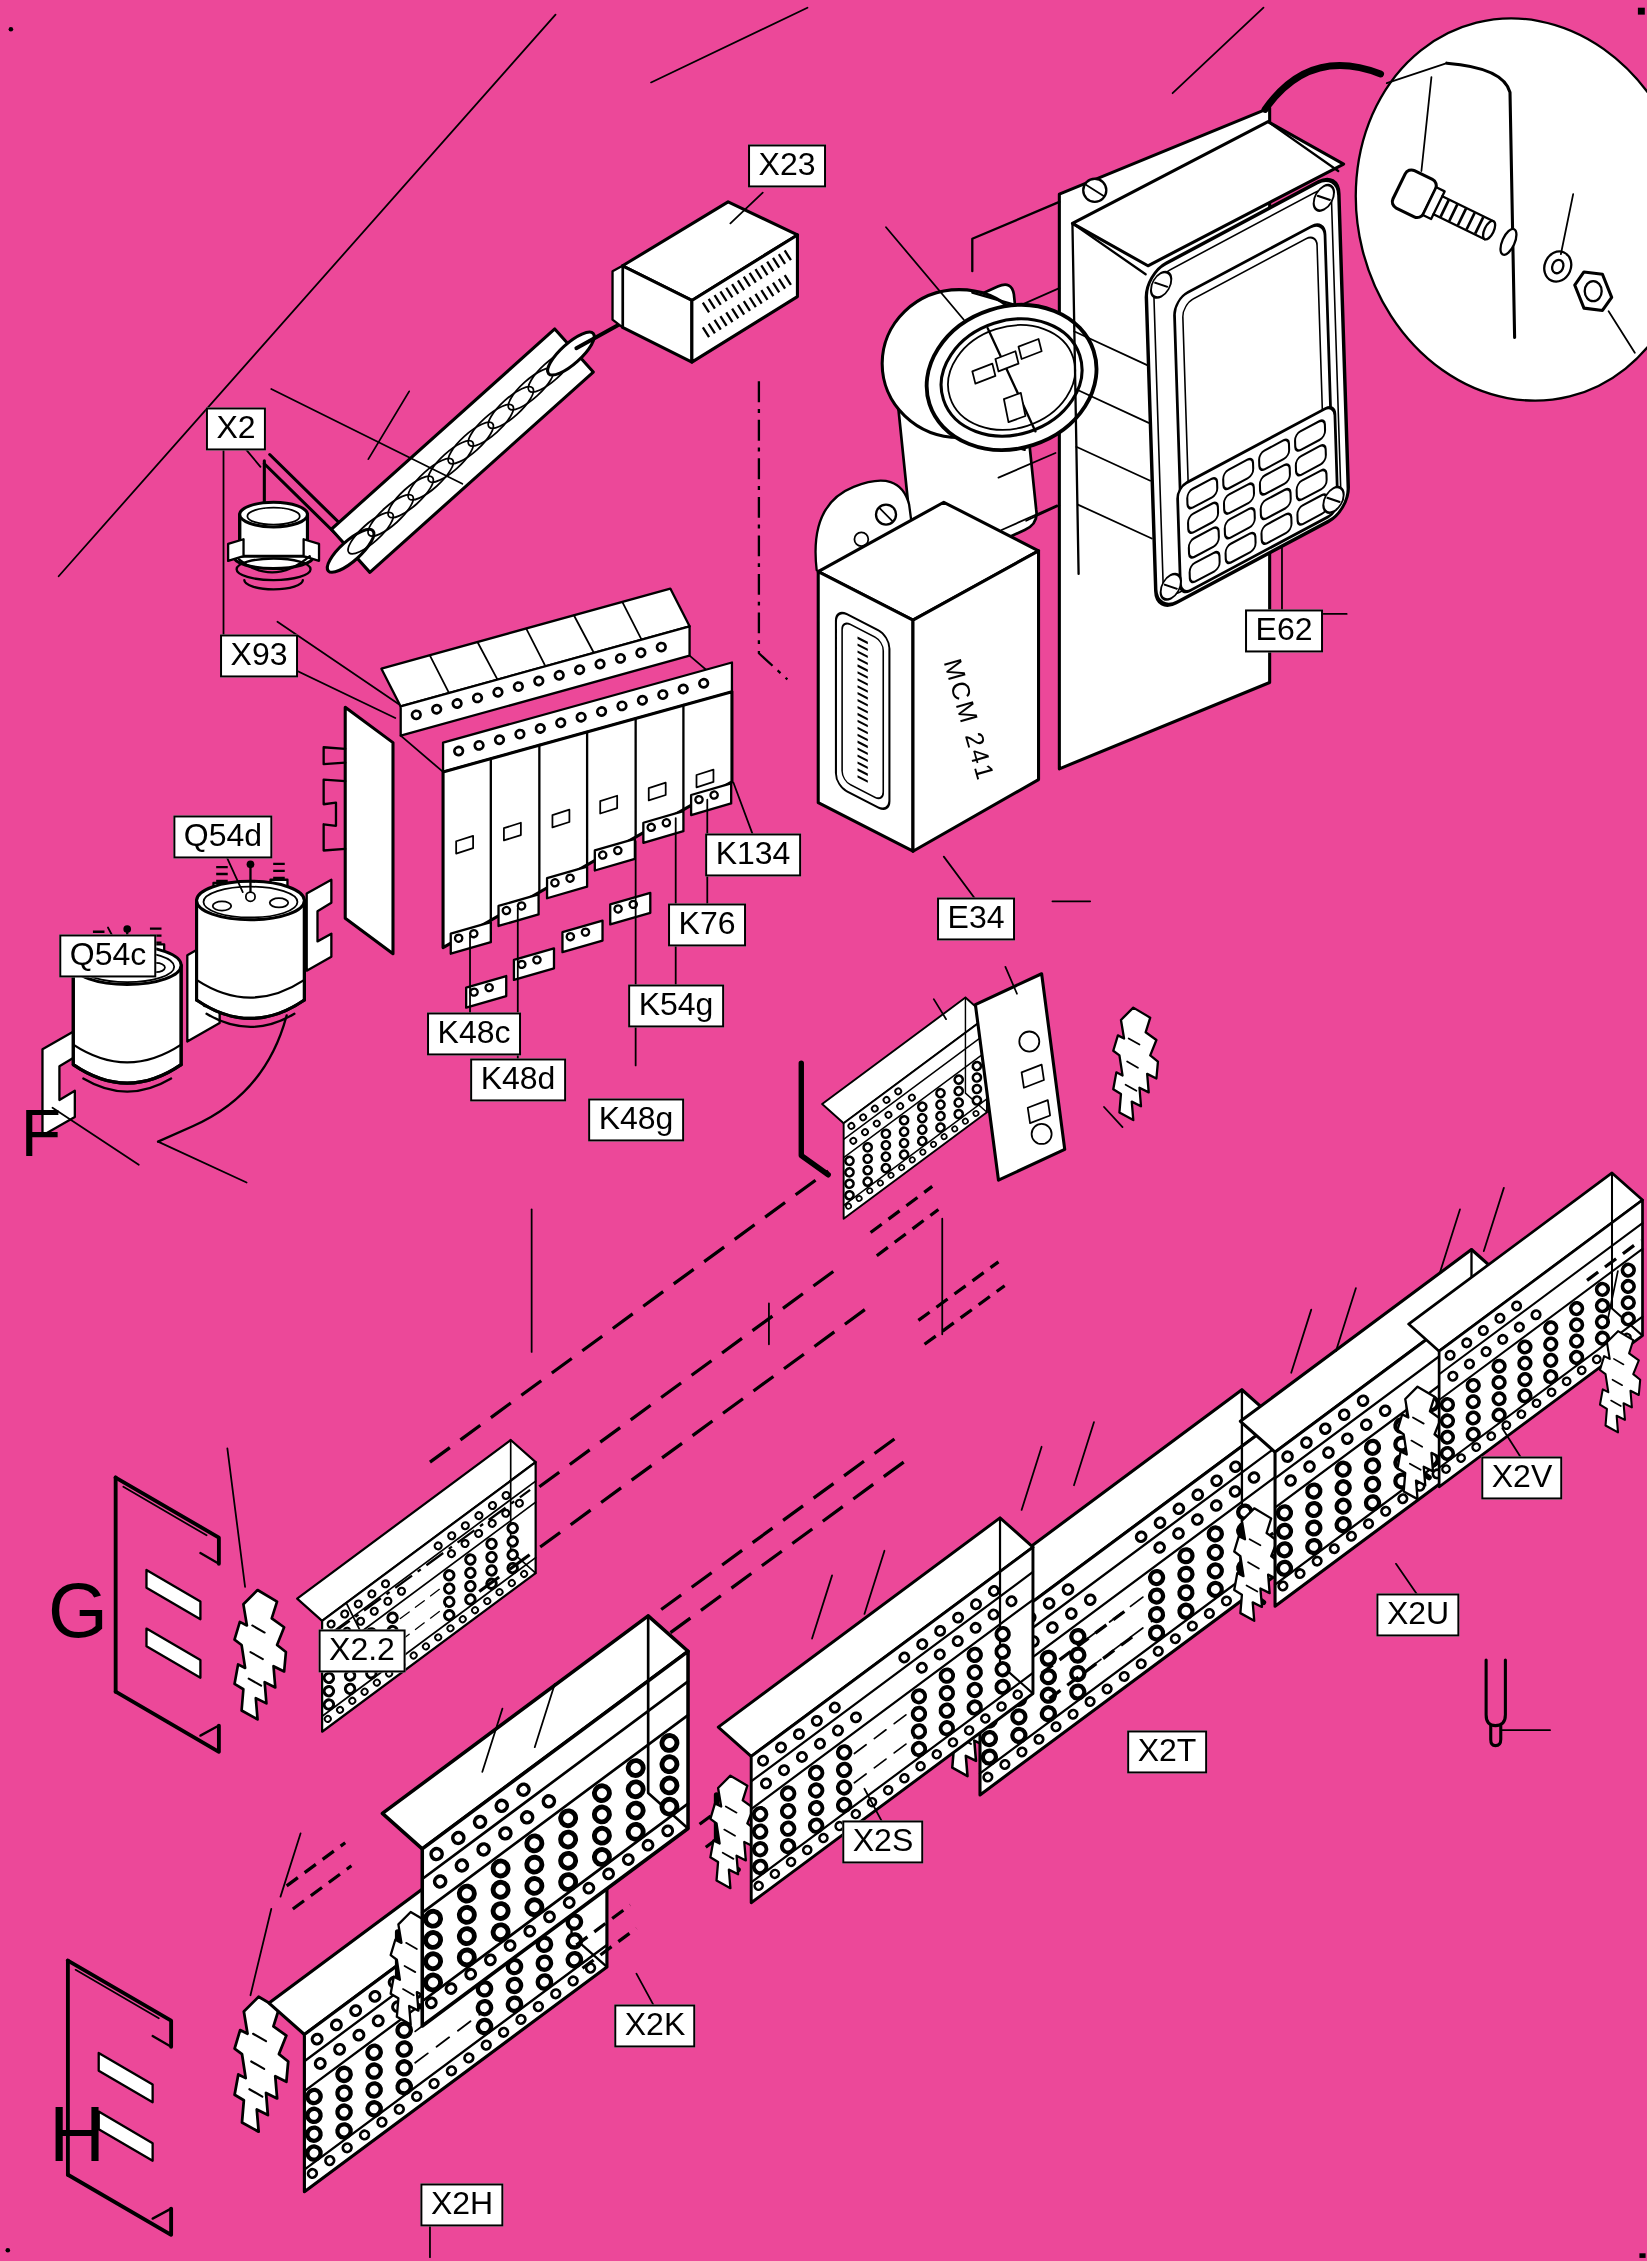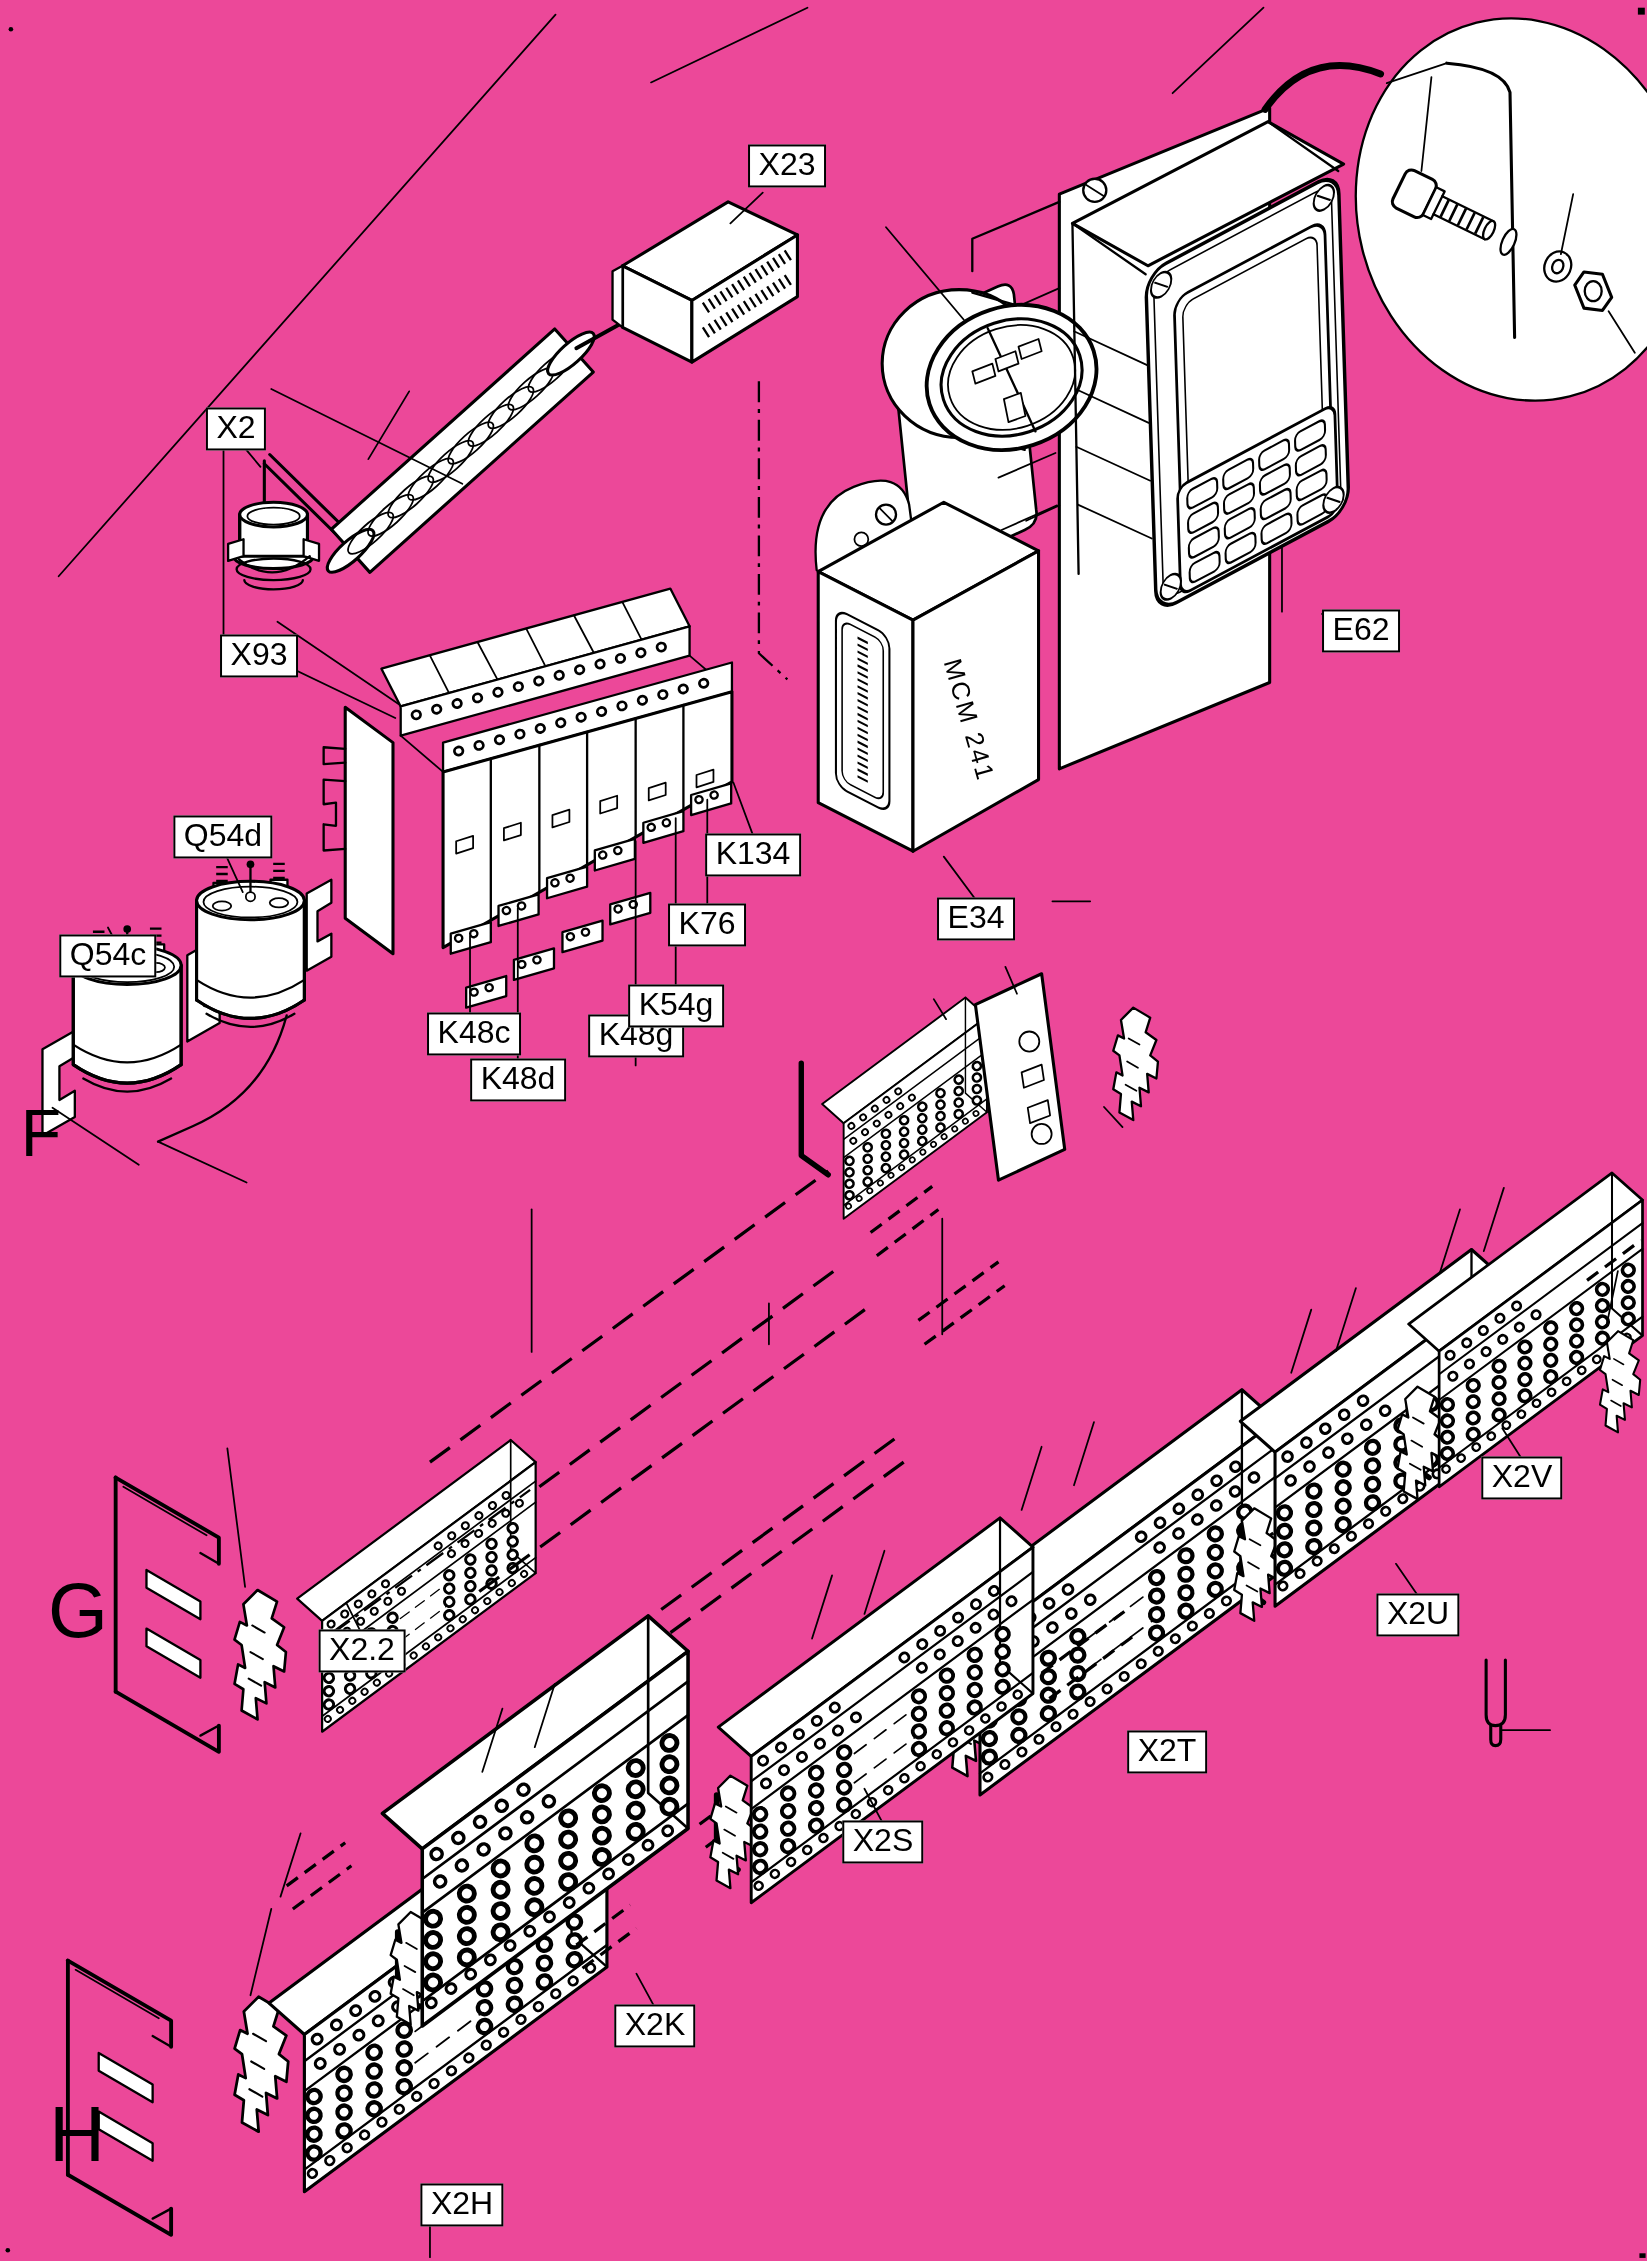--- a/index.html
+++ b/index.html
@@ -452,27 +452,27 @@
 </g>
 
 <g>
   <path class="ln t2" d="M468,2118 L450,2082 M1515,2299 L1492,2252 M1841,2072 L1812,2030 M1976,1895 L1950,1854 M1146,2367 L1122,2322 M850,2606 L826,2562"></path>
 </g>
 </svg>
 
 <div class="lbl" style="left:787px;top:166px">X23</div>
 <div class="lbl" style="left:236px;top:429px">X2</div>
 <div class="lbl" style="left:259px;top:656px">X93</div>
-<div class="lbl" style="left:1361px;top:631px">E62</div>
+<div class="lbl" style="left:1284px;top:631px">E62</div>
 <div class="lbl" style="left:976px;top:919px">E34</div>
 <div class="lbl" style="left:108px;top:956px">Q54c</div>
 <div class="lbl" style="left:223px;top:837px">Q54d</div>
 <div class="lbl" style="left:474px;top:1034px">K48c</div>
 <div class="lbl" style="left:518px;top:1080px">K48d</div>
-<div class="lbl" style="left:636px;top:1036px">K48g</div>
+<div class="lbl" style="left:636px;top:1120px">K48g</div>
 <div class="lbl" style="left:676px;top:1006px">K54g</div>
 <div class="lbl" style="left:707px;top:925px">K76</div>
 <div class="lbl" style="left:753px;top:855px">K134</div>
 <div class="lbl" style="left:362px;top:1651px">X2.2</div>
 <div class="lbl" style="left:1167px;top:1752px">X2T</div>
 <div class="lbl" style="left:1418px;top:1615px">X2U</div>
 <div class="lbl" style="left:1522px;top:1478px">X2V</div>
 <div class="lbl" style="left:883px;top:1842px">X2S</div>
 <div class="lbl" style="left:655px;top:2026px">X2K</div>
 <div class="lbl" style="left:462px;top:2205px">X2H</div>

